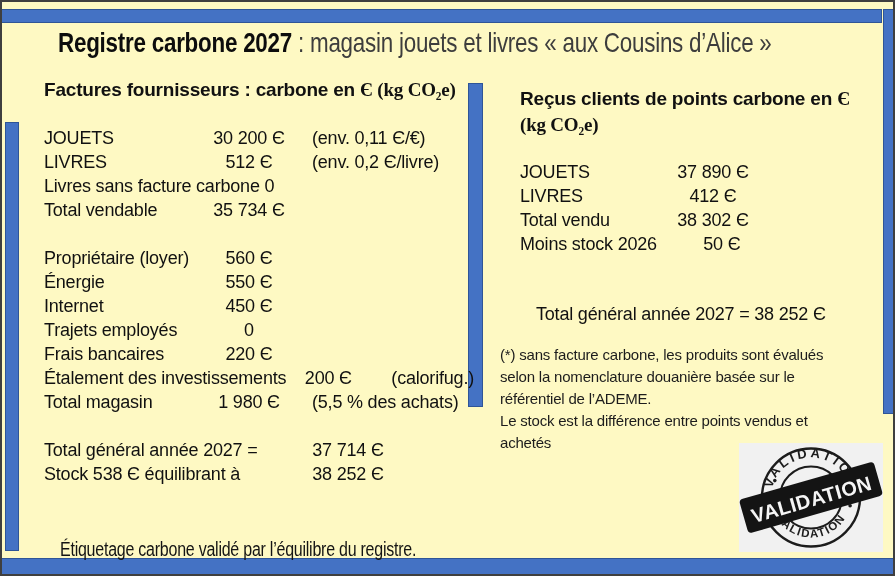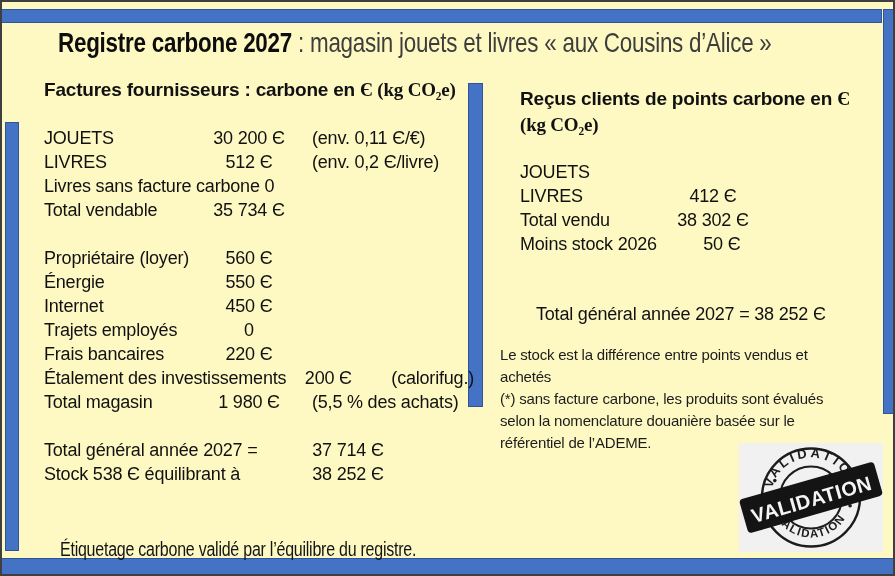--- a/index.html
+++ b/index.html
@@ -89,29 +89,29 @@
         <div class="row"><span class="lbl">Total général année 2027 =</span><span class="val">37 714 Є</span></div>
         <div class="row"><span class="lbl">Stock 538 Є équilibrant à</span><span class="val">38 252 Є</span></div>
       </div>
   </div>
 
   <div class="panel" id="panel-right">
     <div class="panel-heading">
       <span>Reçus clients de points carbone en </span><span class="unit-serif">Є (kg CO₂e)</span>
     </div>
     <div class="rows sales">
-        <div class="row"><span class="lbl">JOUETS</span></div>
+        <div class="row"><span class="lbl">JOUETS</span><span class="val">37 890 Є</span></div>
         <div class="row"><span class="lbl">LIVRES</span><span class="val">412 Є</span></div>
         <div class="row"><span class="lbl">Total vendu</span><span class="val">38 302 Є</span></div>
         <div class="row"><span class="lbl">Moins stock 2026</span><span class="val">50 Є</span></div>
       </div>
     <div id="grand-total">Total général année 2027 = 38 252 Є</div>
     <div id="footnote">
+      <p>(*) sans facture carbone, les produits sont évalués selon la nomenclature douanière basée sur le référentiel de l’ADEME.</p>
       <p>Le stock est la différence entre points vendus et achetés</p>
-      <p>(*) sans facture carbone, les produits sont évalués selon la nomenclature douanière basée sur le référentiel de l’ADEME.</p>
     </div>
   </div>
 
   <div id="stamp-box">
     <svg width="144" height="109" viewBox="0 0 144 109">
       <circle cx="72" cy="54.5" r="49" fill="none" stroke="#1c1c1c" stroke-width="2.4"></circle>
       <circle cx="72" cy="54.5" r="31" fill="none" stroke="#1c1c1c" stroke-width="2"></circle>
       <circle cx="35.8" cy="37.6" r="1.8" fill="#1c1c1c"></circle>
       <circle cx="108.2" cy="37.6" r="1.8" fill="#1c1c1c"></circle>
       <circle cx="32.9" cy="62.8" r="1.8" fill="#1c1c1c"></circle>

